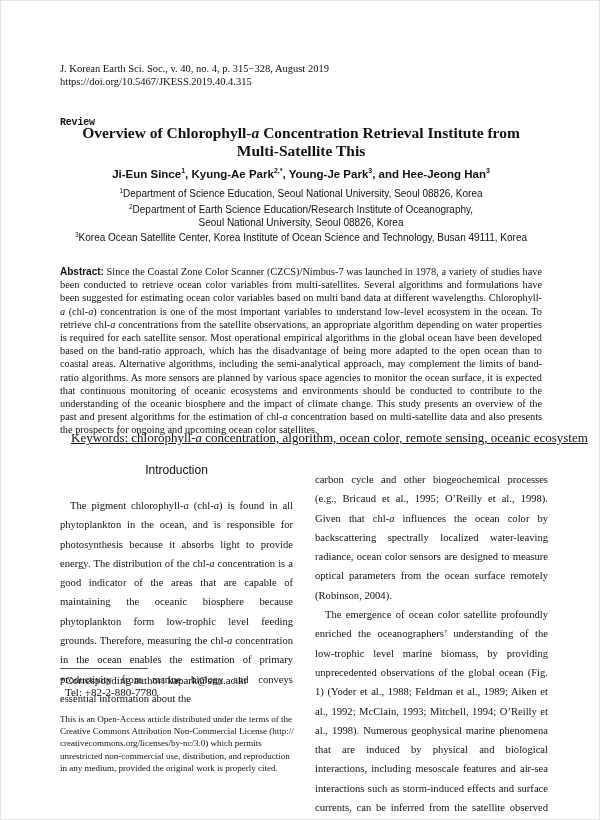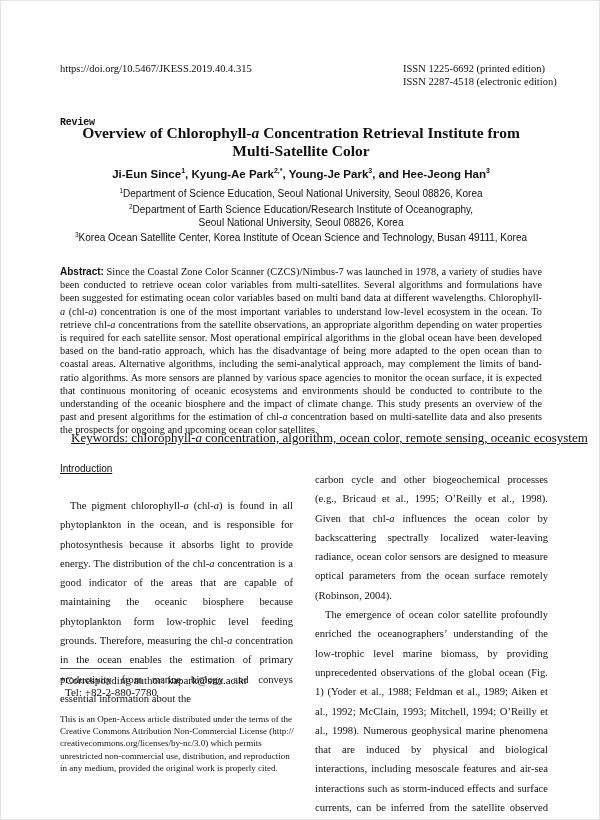--- a/index.html
+++ b/index.html
@@ -15,44 +15,41 @@
     .authors sup { font-size: 7px; }
     .affils { left: 20px; top: 184px; width: 560px; text-align: center; font-family: "Liberation Sans", sans-serif; font-size: 10px; line-height: 12.5px; }
     .affils sup { font-size: 6.5px; }
     .abstract { left: 59px; top: 264px; width: 482px; font-size: 10.3px; line-height: 13.2px; text-align: justify; }
     .abstract .lbl { font-family: "Liberation Sans", sans-serif; font-weight: bold; font-size: 10px; }
     .keywords { left: 70px; top: 429px; font-size: 13px; text-decoration: underline; }
     .col { width: 233px; font-size: 10.6px; line-height: 19.3px; text-align: justify; }
     .col-left { left: 59px; top: 495px; }
     .col-right { left: 314px; top: 469px; }
     .indent { text-indent: 10px; }
-    .intro-head { left: 59px; top: 462px; width: 233px; text-align: left; font-family: "Liberation Sans", sans-serif; font-size: 10px; text-decoration: underline; }
+    .intro-head { left: 59px; top: 462px; width: 233px; text-align: center; font-family: "Liberation Sans", sans-serif; font-size: 12px; }
     .rule { left: 59px; top: 667px; width: 88px; height: 1px; background: #555; }
     .corr { left: 59px; top: 673px; font-size: 11px; line-height: 12px; }
     .license { left: 59px; top: 712px; width: 235px; font-size: 9px; line-height: 12.2px; font-family: Liberation Serif, serif; }
     i { font-style: italic; }
   </style>
 </head>
 <body>
 
 <div class="page">
 
   <div class="abs hdr hdr-left">
+    <div>J. Korean Earth Sci. Soc., v. 40, no. 4, p. 315−328, August 2019</div>
     <div>https://doi.org/10.5467/JKESS.2019.40.4.315</div>
-  </div>
-  <div class="abs hdr hdr-right">
-    <div>ISSN 1225-6692 (printed edition)</div>
-    <div>ISSN 2287-4518 (electronic edition)</div>
   </div>
 
   <div class="abs review">Review</div>
 
   <div class="abs title">
     <div><span>Overview of Chlorophyll-</span><i>a</i><span> Concentration Retrieval Institute from</span></div>
-    <div>Multi-Satellite Color</div>
+    <div>Multi-Satellite This</div>
   </div>
 
   <div class="abs authors">
     <span><span>Ji-Eun Since</span><sup>1</sup><span>, </span></span><span><span>Kyung-Ae Park</span><sup>2,*</sup><span>, </span></span><span><span>Young-Je Park</span><sup>3</sup><span>, and </span></span><span><span>Hee-Jeong Han</span><sup>3</sup></span>
   </div>
 
   <div class="abs affils">
     <div><sup>1</sup><span>Department of Science Education, Seoul National University, Seoul 08826, Korea</span></div>
     <div><sup>2</sup><span>Department of Earth Science Education/Research Institute of Oceanography,</span></div>
     <div><span>Seoul National University, Seoul 08826, Korea</span></div>

